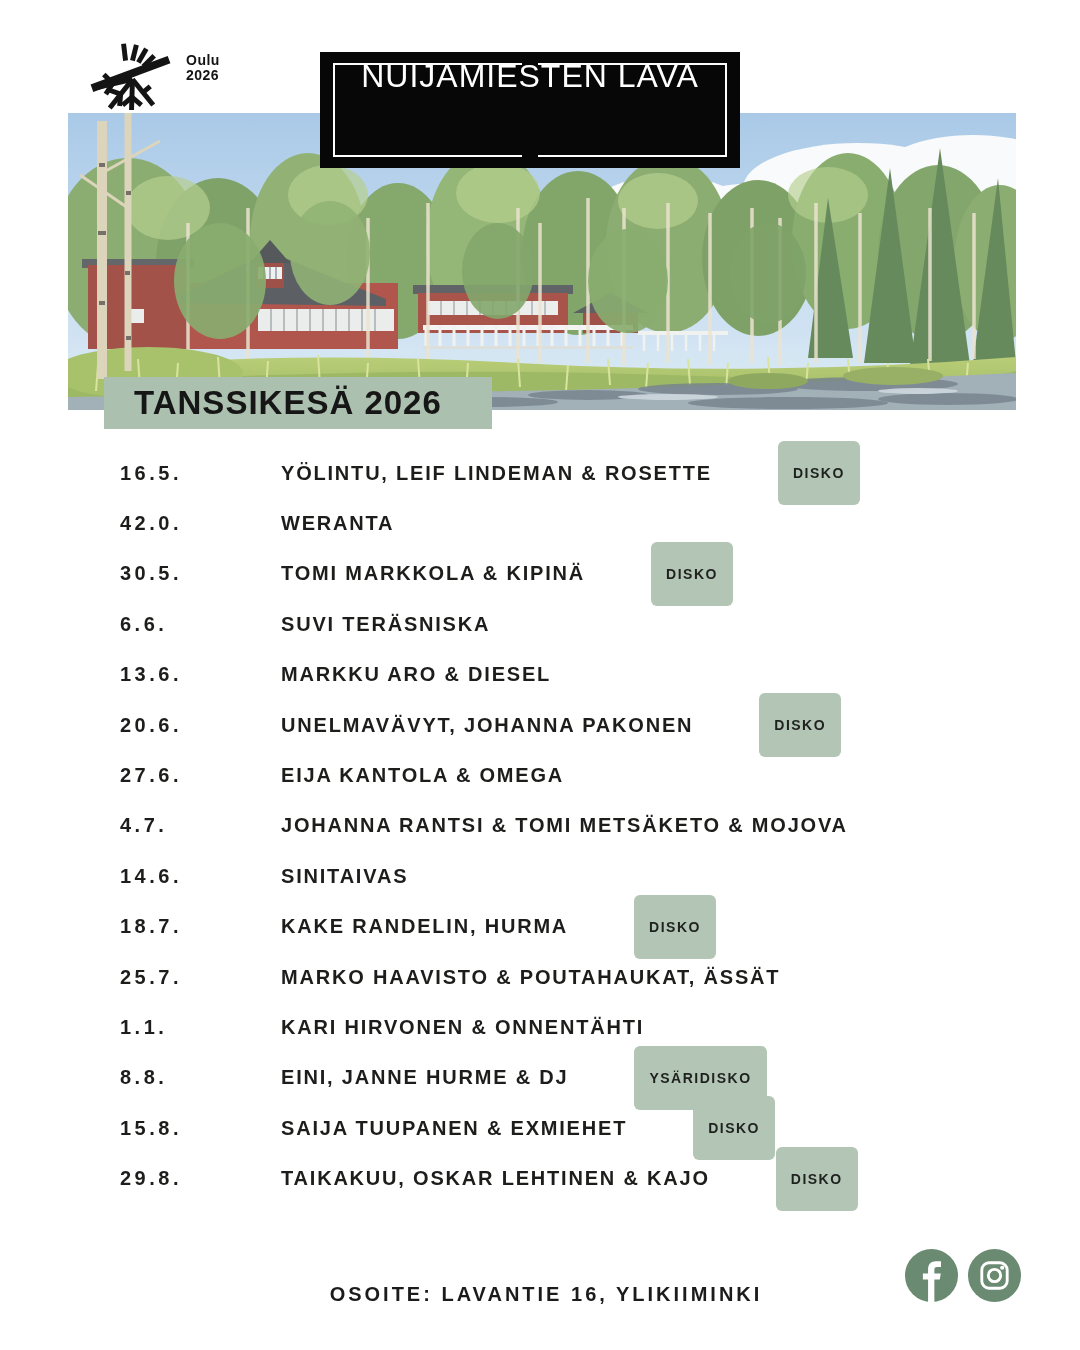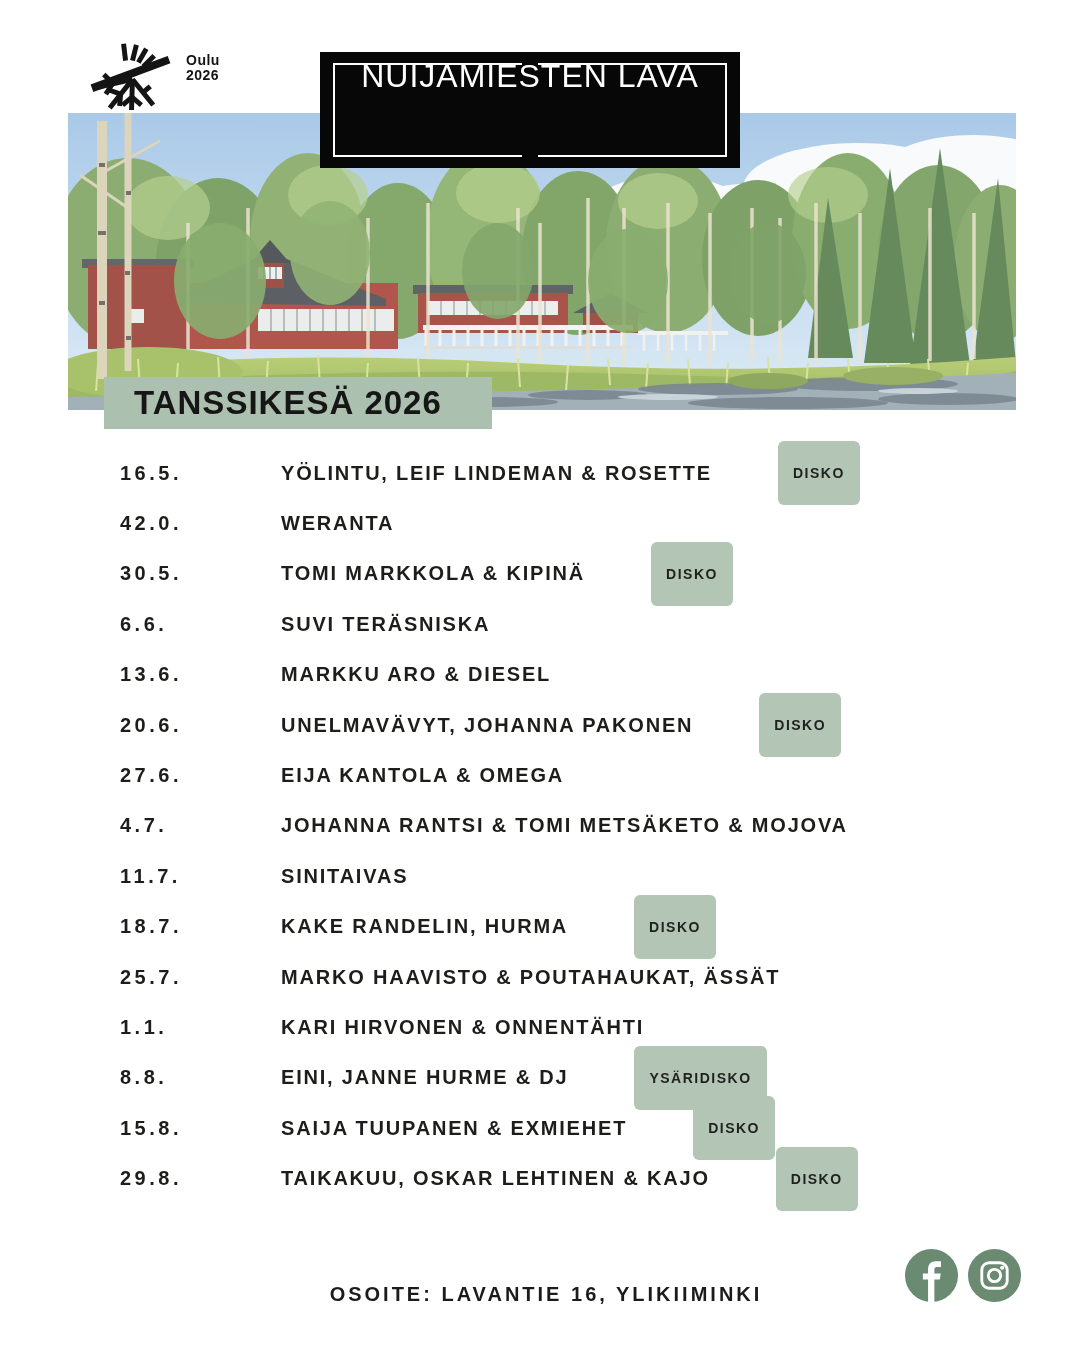--- a/index.html
+++ b/index.html
@@ -306,21 +306,21 @@
 
     </div>
 
     <div class="event-row">
       <span class="event-date">4.7.</span>
       <span class="event-artists">JOHANNA RANTSI &amp; TOMI METSÄKETO &amp; MOJOVA</span>
 
     </div>
 
     <div class="event-row">
-      <span class="event-date">11.7.</span>
+      <span class="event-date">14.6.</span>
       <span class="event-artists">SINITAIVAS</span>
 
     </div>
 
     <div class="event-row">
       <span class="event-date">18.7.</span>
       <span class="event-artists">KAKE RANDELIN, HURMA</span>
       <span class="event-badge">DISKO</span>
     </div>
 

